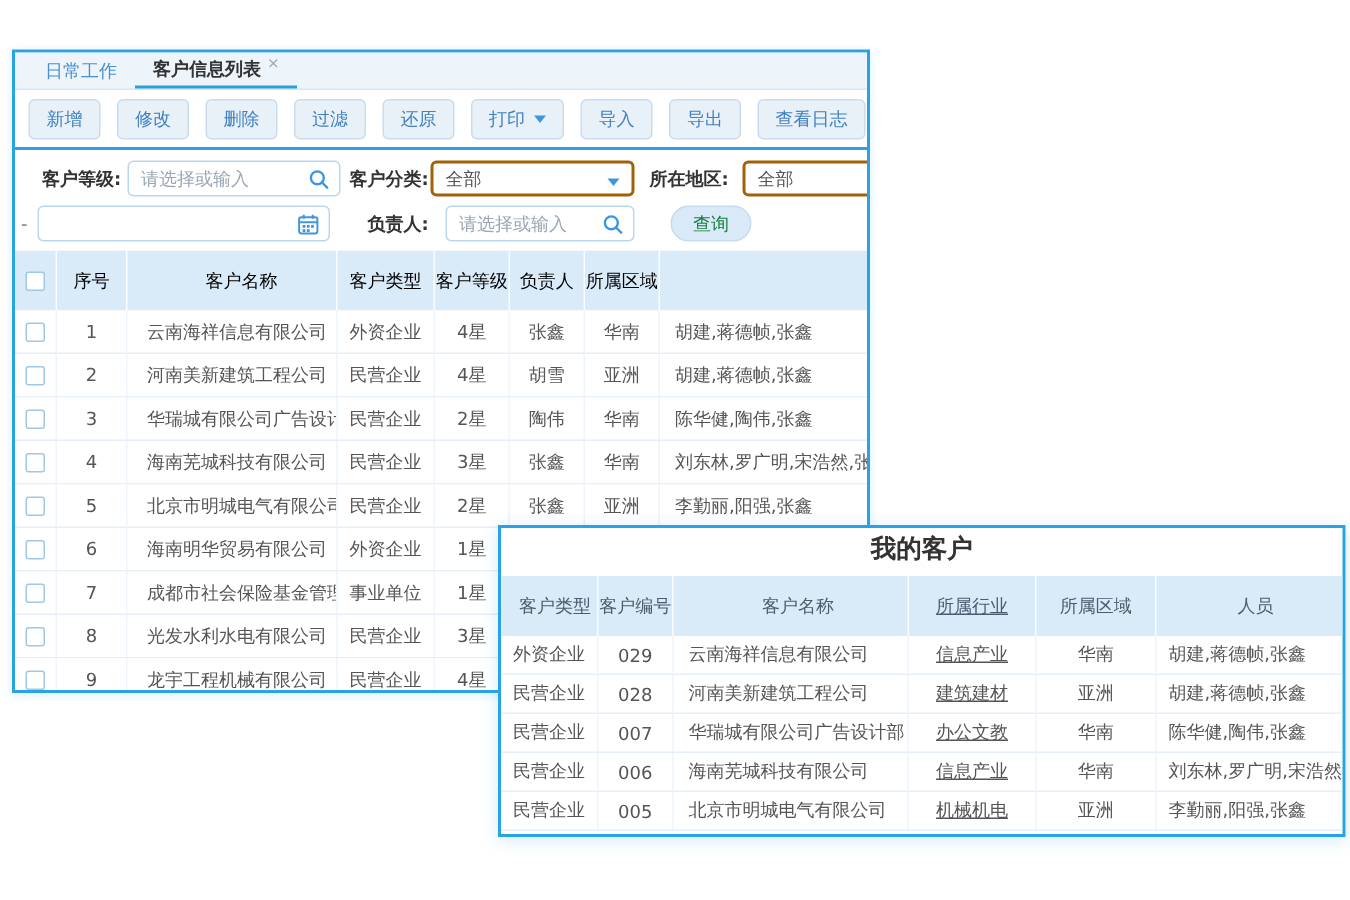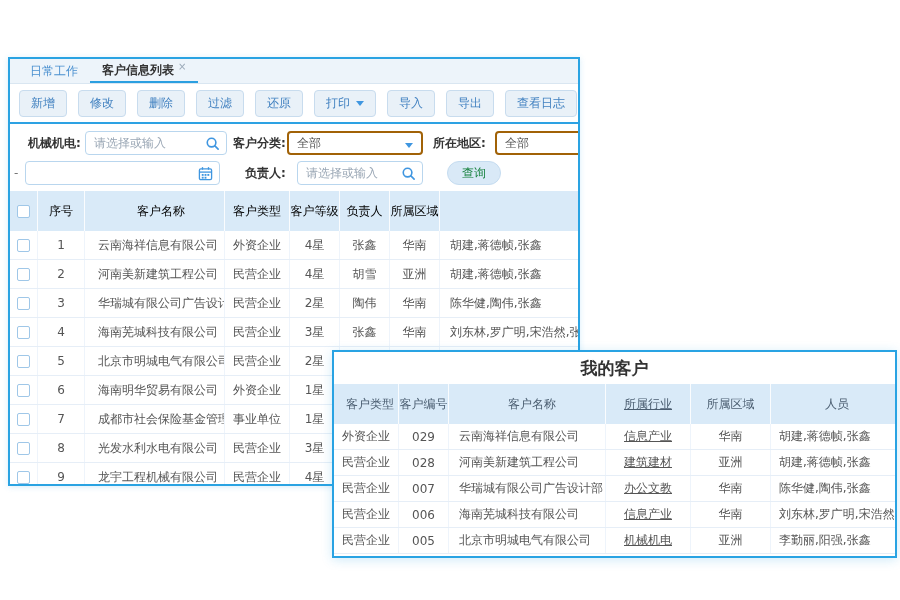--- a/index.html
+++ b/index.html
@@ -3,21 +3,20 @@
 <meta charset="utf-8">
 <style>
   * { margin:0; padding:0; box-sizing:border-box; }
   html,body { width:900px; height:600px; background:#fff; font-family:"DejaVu Sans","Liberation Sans",sans-serif; overflow:hidden; }
 
   
   .main-window{
     position:absolute; left:8px; top:33px; width:572px; height:429px;
     background:#fff; border:2px solid #2aa3e2; overflow:hidden;
     box-shadow:0 1px 6px rgba(42,163,226,.18);
-    margin-top:24px;
   }
   
   .tabbar{ height:25px; background:#edf4fa; border-bottom:1px solid #d9e6f1;
     display:flex; align-items:stretch; padding-left:8px; }
   .tab{ display:flex; align-items:center; padding:0 12px; font-size:12px;
     color:#4a90d0; cursor:pointer; }
   .tab.active{ color:#333; font-weight:bold; border-bottom:2px solid #2b9fe0; }
   .tab .close-x{ font-size:10px; color:#9aa9b8; margin-left:4px; font-weight:normal;
     position:relative; top:-4px; }
   
@@ -56,21 +55,21 @@
   .c4{ width:50px; justify-content:center; }
   .c5{ width:50px; justify-content:center; }
   .c6{ width:50px; justify-content:center; }
   .c7{ width:138px; padding-left:10px; border-right:none !important; }
   .link{ color:#3f96e0; cursor:pointer; }
   .owner{ font-weight:normal; }
   .checkbox{ width:13px; height:13px; border:1px solid #9fc7e8; border-radius:2px; background:#fff; cursor:pointer; }
   
   .panel{ position:absolute; left:332px; top:350px; width:565px; height:208px;
     background:#fff; border:2px solid #29a3e3; box-shadow:0 2px 10px rgba(41,163,227,.22); overflow:hidden; }
-  .ptitle{ height:32px; line-height:32px; text-align:center; font-size:17px; font-weight:bold; color:#333; }
+  .ptitle{ height:32px; line-height:32px; text-align:center; font-size:17px; font-weight:bold; color:#333;font-family:Liberation Mono, monospace; }
   .ptable{ width:561px; font-size:12px; }
   .phead{ display:flex; background:#d9eaf8; height:40px; }
   .phead .cell{ display:flex; align-items:center; justify-content:center; text-align:center;
     color:#4a5d70; border-right:1px solid rgba(255,255,255,.85); line-height:1.25; }
   .prow{ display:flex; height:26px; border-bottom:1px solid #e6eef7; }
   .prow .cell{ display:flex; align-items:center; border-right:1px solid #eef4fb;
     color:#555; overflow:hidden; white-space:nowrap; }
   .p0{ width:65px; padding-left:8px; }
   .p1{ width:50px; justify-content:center; }
   .p2{ width:157px; padding-left:10px; }
@@ -98,21 +97,21 @@
       <div class="tbtn">删除</div>
       <div class="tbtn">过滤</div>
       <div class="tbtn">还原</div>
       <div class="tbtn">打印<span class="caret"></span></div>
       <div class="tbtn">导入</div>
       <div class="tbtn">导出</div>
       <div class="tbtn">查看日志</div>
     </div>
 
   <div class="filters">
-    <span class="flabel" style="left:18px;top:7px">机械机电:</span>
+    <span class="flabel" style="left:18px;top:7px">客户等级:</span>
     <div class="finput" style="left:75px;top:7px;width:142px">
       <span class="ph">请选择或输入</span>
       <svg class="ficon" viewBox="0 0 16 16">
           <circle cx="7" cy="7" r="4.6" fill="none" stroke="#3f96e0" stroke-width="1.7"></circle>
           <line x1="10.5" y1="10.5" x2="14" y2="14" stroke="#3f96e0" stroke-width="1.7" stroke-linecap="round"></line>
         </svg>
     </div>
     <span class="flabel" style="left:223px;top:7px">客户分类:</span>
     <div class="fselect" style="left:277px;top:7px;width:136px">
       <span>全部</span>

